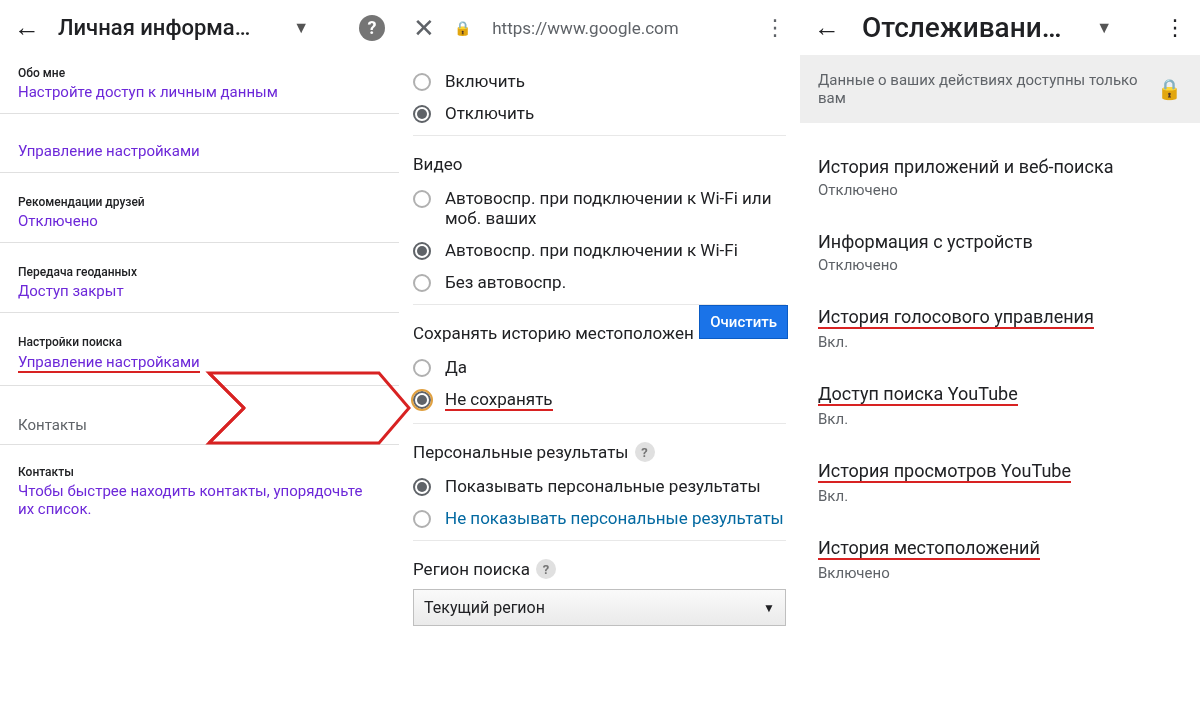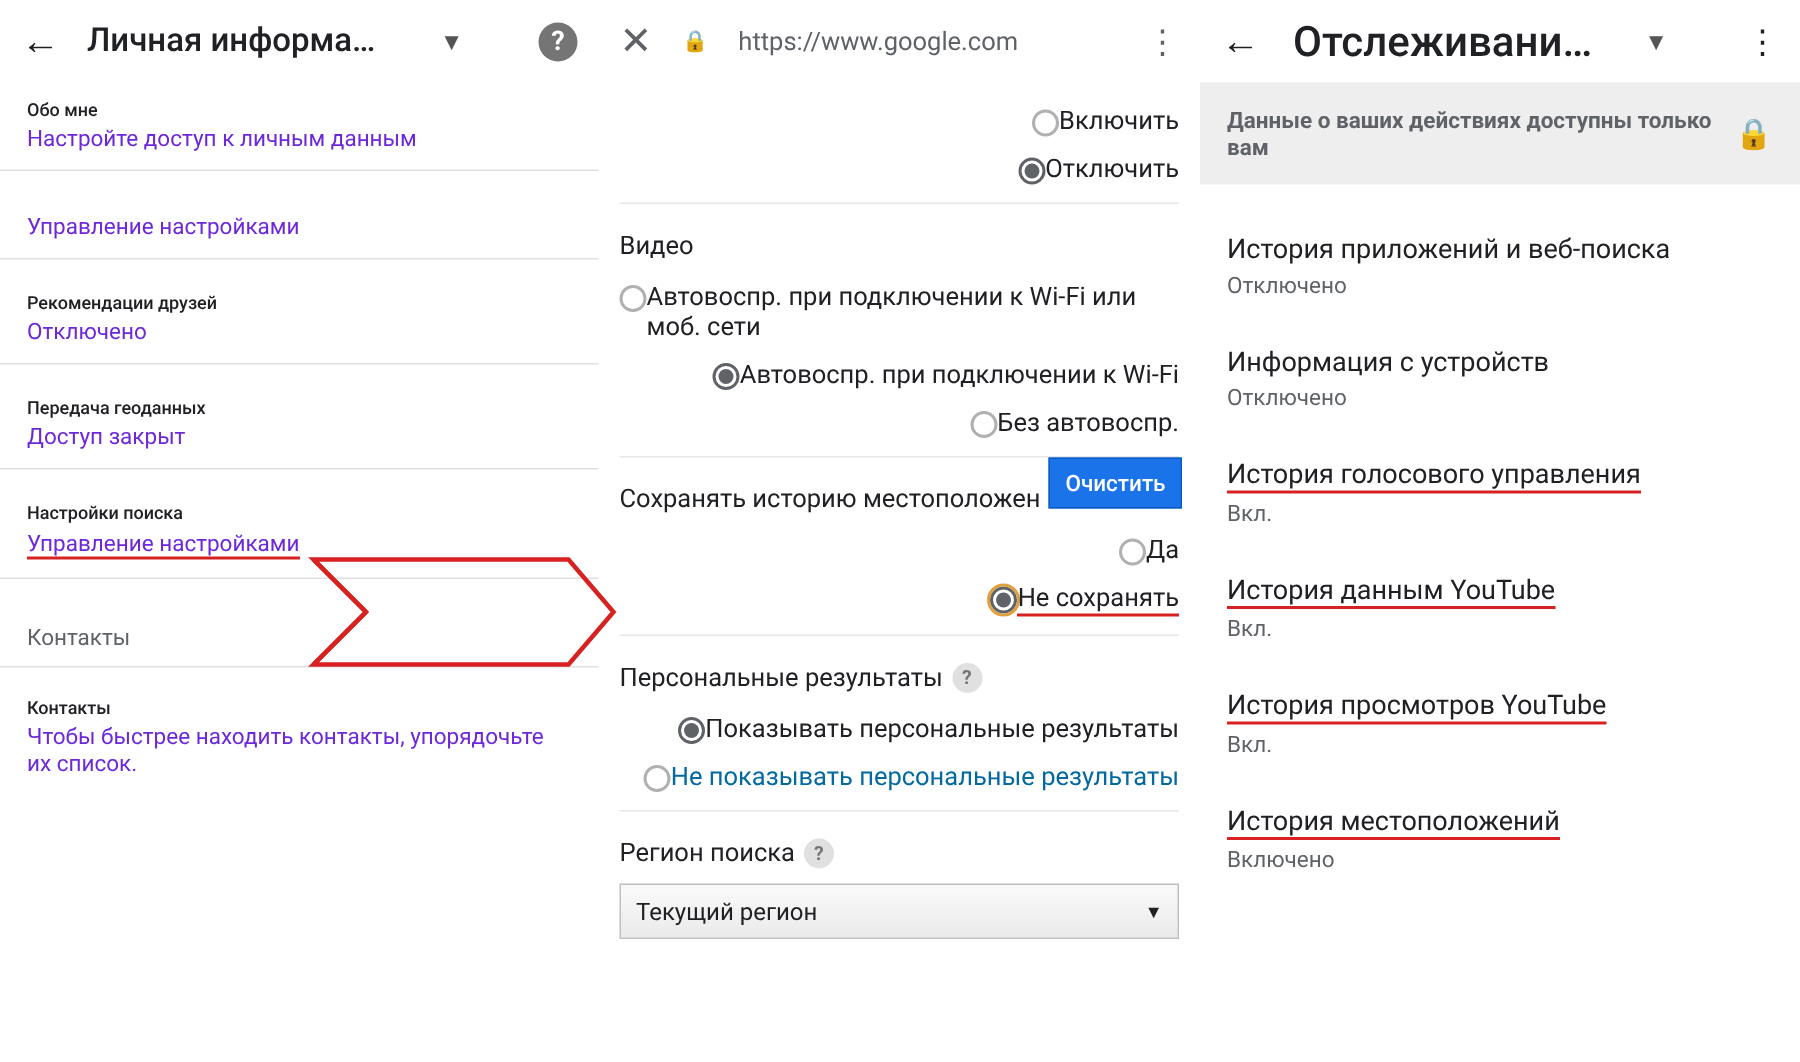--- a/index.html
+++ b/index.html
@@ -39,38 +39,38 @@
   .x-ic { font-size:26px; }
   .lock-ic { font-size:14px; }
   .url { font-size:17px; flex:1; }
   .dots-ic { font-size:22px; }
   .p2 .body { padding: 6px 14px; }
   .sec { padding: 10px 0 6px; border-bottom:1px solid #e8e8e8; position:relative; }
   .sec:last-child { border-bottom:none; }
   .sec-ttl { font-size:17px; color:#202124; margin: 8px 0; display:flex; align-items:center; gap:6px; }
   .qmark { width:20px; height:20px; border-radius:50%; background:#e0e0e0; color:#757575;
            display:inline-flex; align-items:center; justify-content:center; font-size:13px; font-weight:bold; }
-  .opt { display:flex; align-items:flex-start; padding:6px 0;justify-content:flex-end; }
+  .opt { display:flex; align-items:flex-start; gap:14px; padding:6px 0; }
   .radio { width:18px; height:18px; border:2px solid #b0b0b0; border-radius:50%; flex-shrink:0; margin-top:2px;
            display:flex; align-items:center; justify-content:center; }
   .radio.sel { border-color:#5f6368; }
   .radio.sel::after { content:""; width:10px; height:10px; background:#5f6368; border-radius:50%; }
   .radio.hl { outline:2px solid #e0a040; }
   .opt-lbl { font-size:17px; }
   .clear-btn { position:absolute; right:-2px; top:0; background:#1a73e8; color:#fff;
                font-size:15px; font-weight:500; padding:7px 10px; border:1px solid #0a5bc4; }
   .region-sel { margin:10px 0 0; width:100%; border:1px solid #bfbfbf;
                 background:linear-gradient(#fafafa,#eaeaea); font-size:16px; padding:8px 10px;
                 display:flex; justify-content:space-between; align-items:center; }
 
   
   .hdr3 { display:flex; align-items:center; height:55px; padding:0 14px; gap:22px; }
   .p3-title { font-size:28px; font-weight:500; flex:1; white-space:nowrap; overflow:hidden; text-overflow:ellipsis; }
   .notice { background:#eeeeee; padding:16px 18px; font-size:15px; color:#5f6368;
-            display:flex; align-items:center; gap:14px;font-weight:bold; }
+            display:flex; align-items:center; gap:14px; }
   .notice .txt { flex:1; }
   .pad-lock { font-size:20px; color:#9e9e9e; }
   .list3 { padding: 0 0; margin-top: 17px; }
   .item3 { padding: 16px 18px; position:relative; }
   .item3 .ttl { font-size:18px; font-weight:400; margin-bottom:4px; display:inline-block; }
   .item3 .sub { font-size:15px; color:#5f6368; }
   .red-ul { border-bottom:2px solid #d82222; }
 </style>
 </head>
 <body>
@@ -134,21 +134,21 @@
       <div class="opt">
         <span class="radio sel"></span>
         <span class="opt-lbl">Отключить</span>
       </div>
     </div>
 
     <div class="sec">
       <div class="sec-ttl">Видео</div>
       <div class="opt">
         <span class="radio"></span>
-        <span class="opt-lbl">Автовоспр. при подключении к Wi-Fi или моб. сети</span>
+        <span class="opt-lbl">Автовоспр. при подключении к Wi-Fi или моб. ваших</span>
       </div>
       <div class="opt">
         <span class="radio sel"></span>
         <span class="opt-lbl">Автовоспр. при подключении к Wi-Fi</span>
       </div>
       <div class="opt">
         <span class="radio"></span>
         <span class="opt-lbl">Без автовоспр.</span>
       </div>
     </div>
@@ -214,21 +214,21 @@
     </div>
     <div class="item3">
       <span class="ttl">Информация с устройств</span>
       <div class="sub">Отключено</div>
     </div>
     <div class="item3">
       <span class="ttl red-ul">История голосового управления</span>
       <div class="sub">Вкл.</div>
     </div>
     <div class="item3">
-      <span class="ttl red-ul">История данным YouTube</span>
+      <span class="ttl red-ul">Доступ поиска YouTube</span>
       <div class="sub">Вкл.</div>
     </div>
     <div class="item3">
       <span class="ttl red-ul">История просмотров YouTube</span>
       <div class="sub">Вкл.</div>
     </div>
     <div class="item3">
       <span class="ttl red-ul">История местоположений</span>
       <div class="sub">Включено</div>
     </div>

